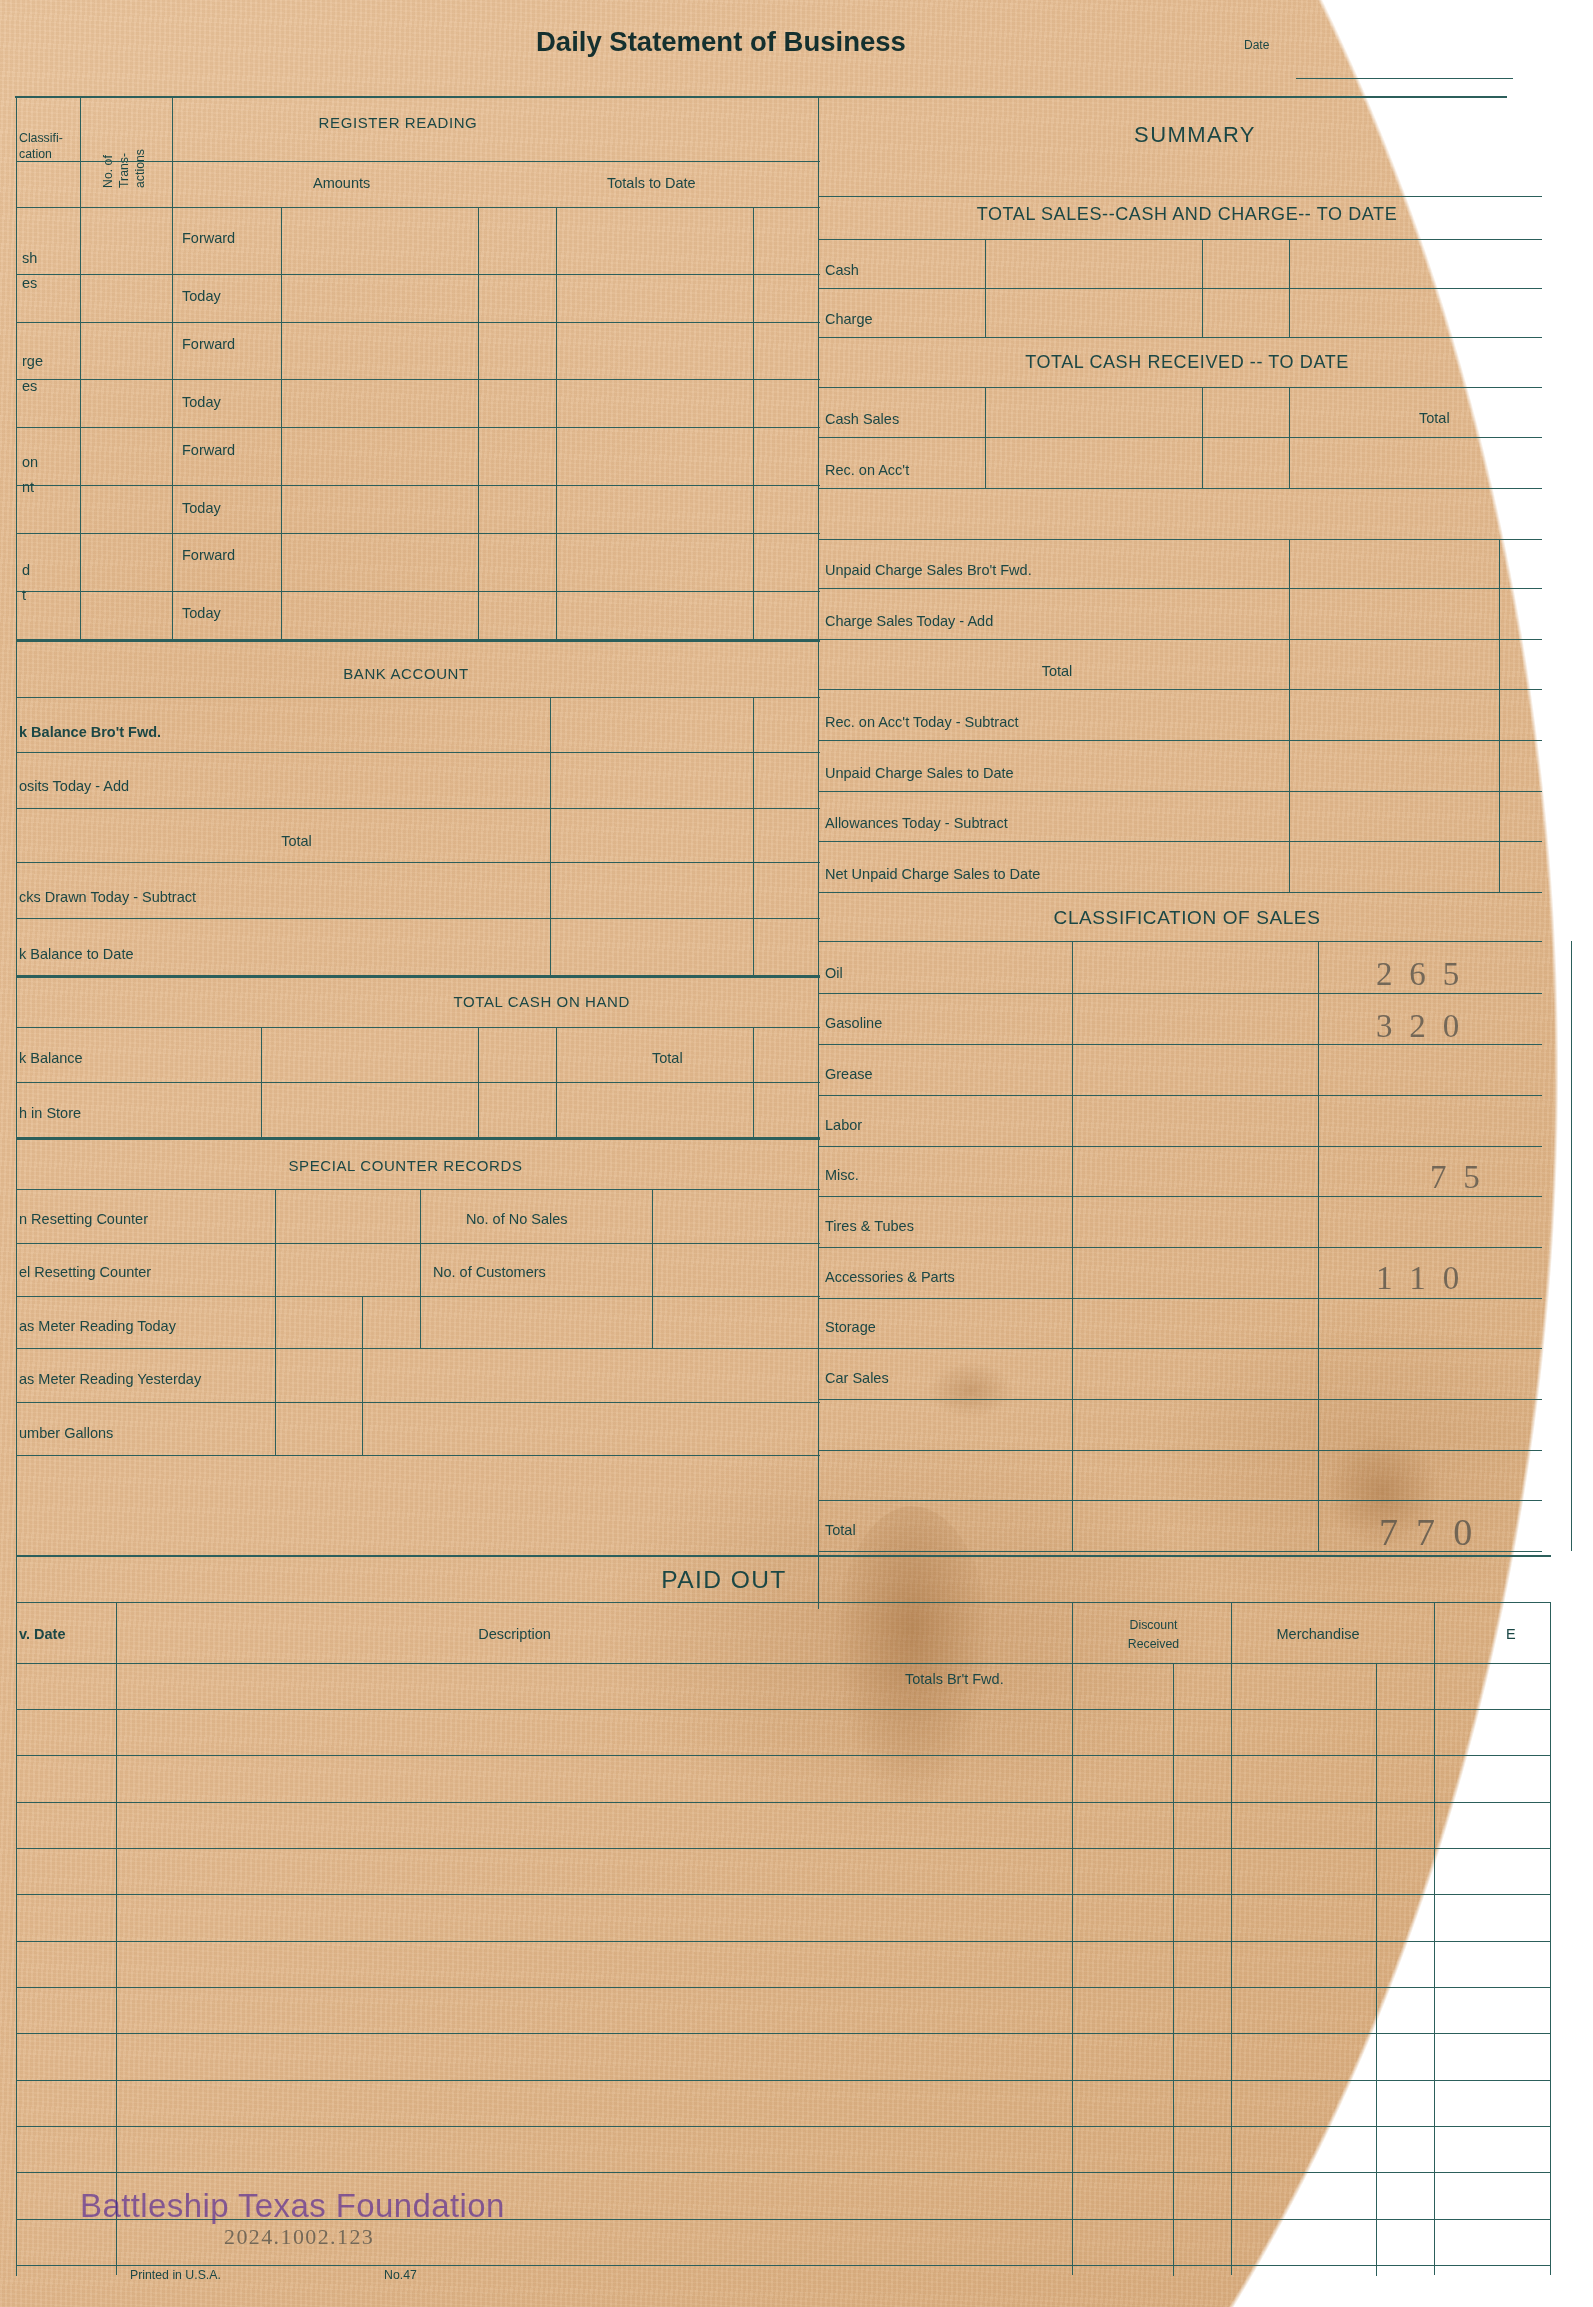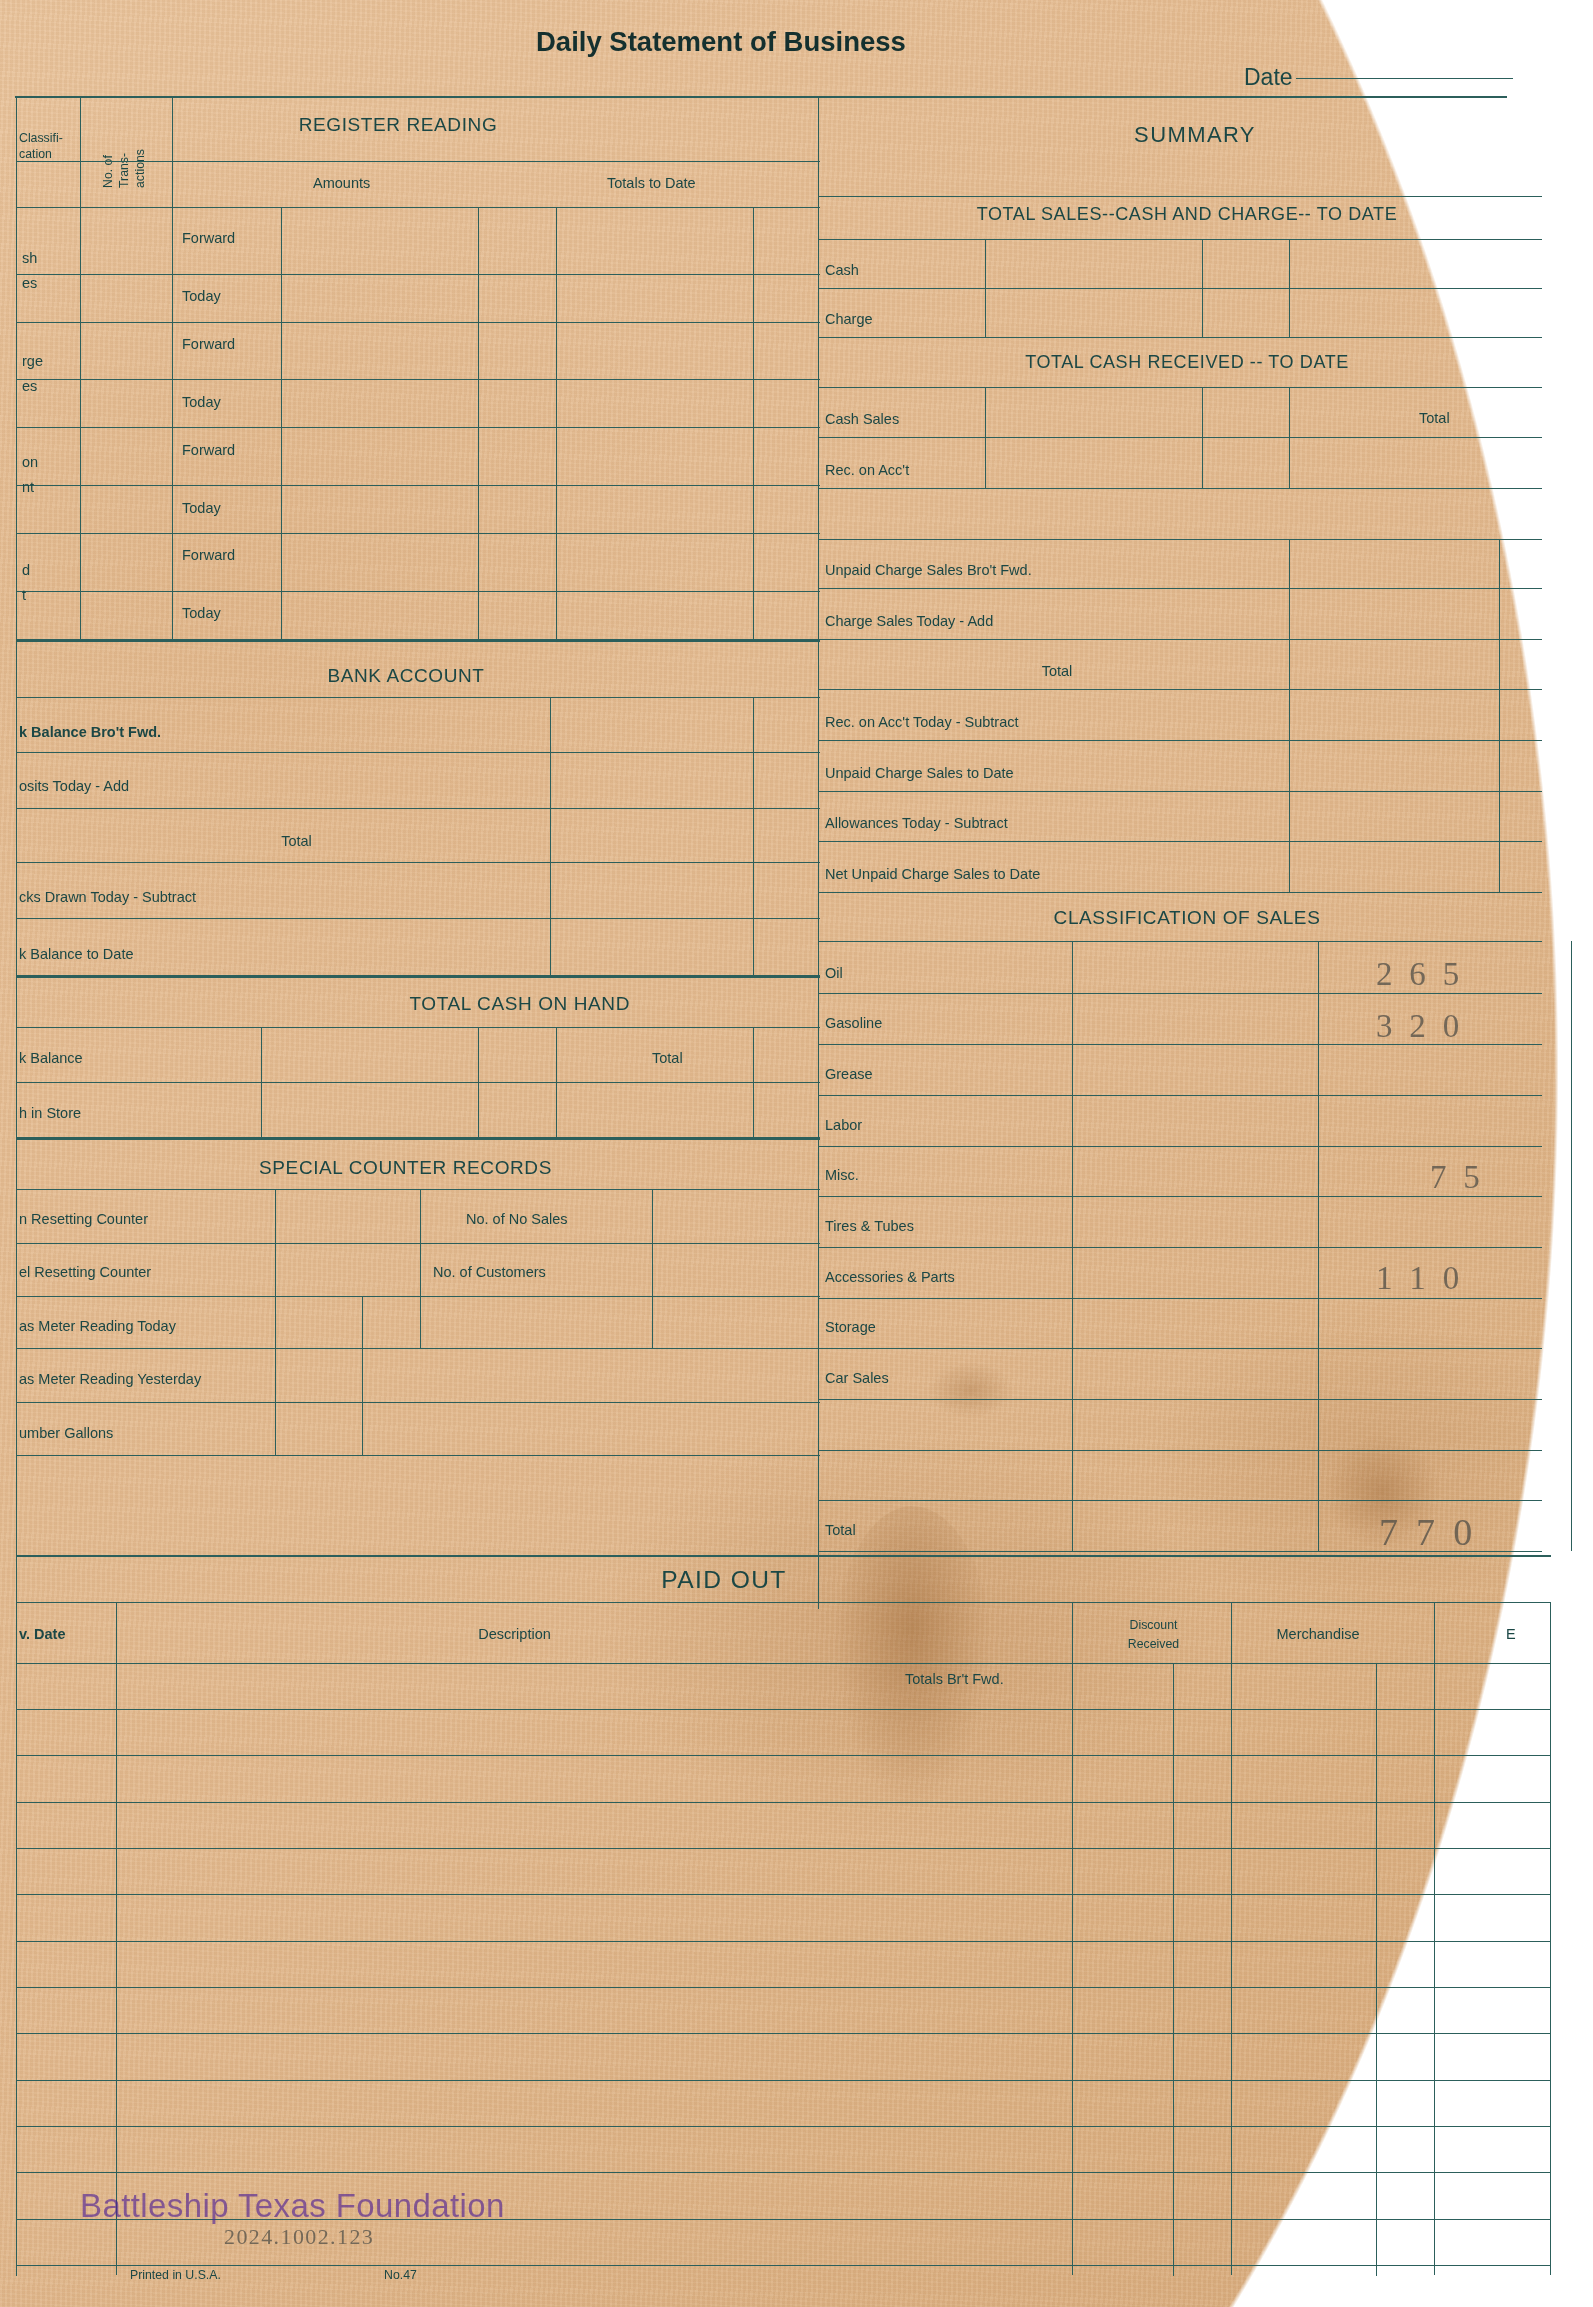--- a/index.html
+++ b/index.html
@@ -27,21 +27,21 @@
   .stain{position:absolute;border-radius:50%;pointer-events:none;}
 
   
   #form{position:absolute; inset:0; color:#1d4a48;}
   .ln{position:absolute;background:#2c5f5b;}
   .h{height:1.4px;}
   .v{width:1.4px;}
   .h3{height:2.2px;}
   .lbl{position:absolute;font-size:14.5px;color:#1b4745;white-space:nowrap;}
   .ctr{text-align:center;}
-  .hdr{position:absolute;font-size:19px;letter-spacing:0.6px;white-space:nowrap;color:#1b4745;}
+  .hdr{position:absolute;font-size:15px;letter-spacing:0.6px;white-space:nowrap;color:#1b4745;}
   .big{position:absolute;font-size:27.5px;font-weight:bold;white-space:nowrap;color:#14302f;}
   .small{position:absolute;font-size:12.3px;color:#1b4745;white-space:nowrap;}
   .hand{position:absolute;font-family:"Liberation Serif",serif;font-size:33px;color:#4b4a44;
         opacity:.72;letter-spacing:4.3px;}
   .hand2{position:absolute;font-family:"Liberation Serif",serif;font-size:22px;color:#5a564c;opacity:.8;}
   .wm{position:absolute;font-size:33px;color:#4c1d95;opacity:.62;letter-spacing:0.4px;}
   .rot{transform-origin:left top;}
 </style>
 </head>
 <body>
@@ -49,21 +49,21 @@
 <div id="paper">
   <div id="grain"></div>
   <div class="stain" style="left:833px;top:1506px;width:159px;height:304px;background:radial-gradient(ellipse at 50% 40%,rgba(140,85,35,.33),rgba(140,85,35,0) 70%);"></div>
   <div class="stain" style="left:1325px;top:1434px;width:116px;height:116px;background:radial-gradient(ellipse at 50% 50%,rgba(140,85,35,.30),rgba(140,85,35,0) 70%);"></div>
   <div class="stain" style="left:927px;top:1361px;width:87px;height:58px;background:radial-gradient(ellipse at 50% 50%,rgba(140,85,35,.25),rgba(140,85,35,0) 70%);"></div>
 </div>
 
 <div id="form">
 
   <div class="big" style="left:536px;top:26px;">Daily Statement of Business</div>
-  <div class="lbl" style="left:1244px;top:64px;font-size:23px;">Date</div>
+  <div class="lbl" style="left:1244px;top:38px;font-size:12px;">Date</div>
   <div class="ln h" style="left:1296px;top:78px;width:217px;"></div>
   <div class="hand2" style="left:1303px;top:35px;font-size:30px;"></div>
 
   <div class="ln h3" style="left:14.5px;top:96px;width:1492px;"></div>
   <div class="ln v" style="left:16px;top:96px;height:2180px;"></div>
 
   <div class="hdr ctr" style="left:217px;top:114px;width:362px;text-align:center;">REGISTER READING</div>
 
   <div class="small" style="left:19px;top:130px;line-height:16px;">Classifi-<br>cation</div>
   <div class="small rot" style="left:100px;top:188px;transform:rotate(-90deg);line-height:16px;white-space:pre;">No. of

